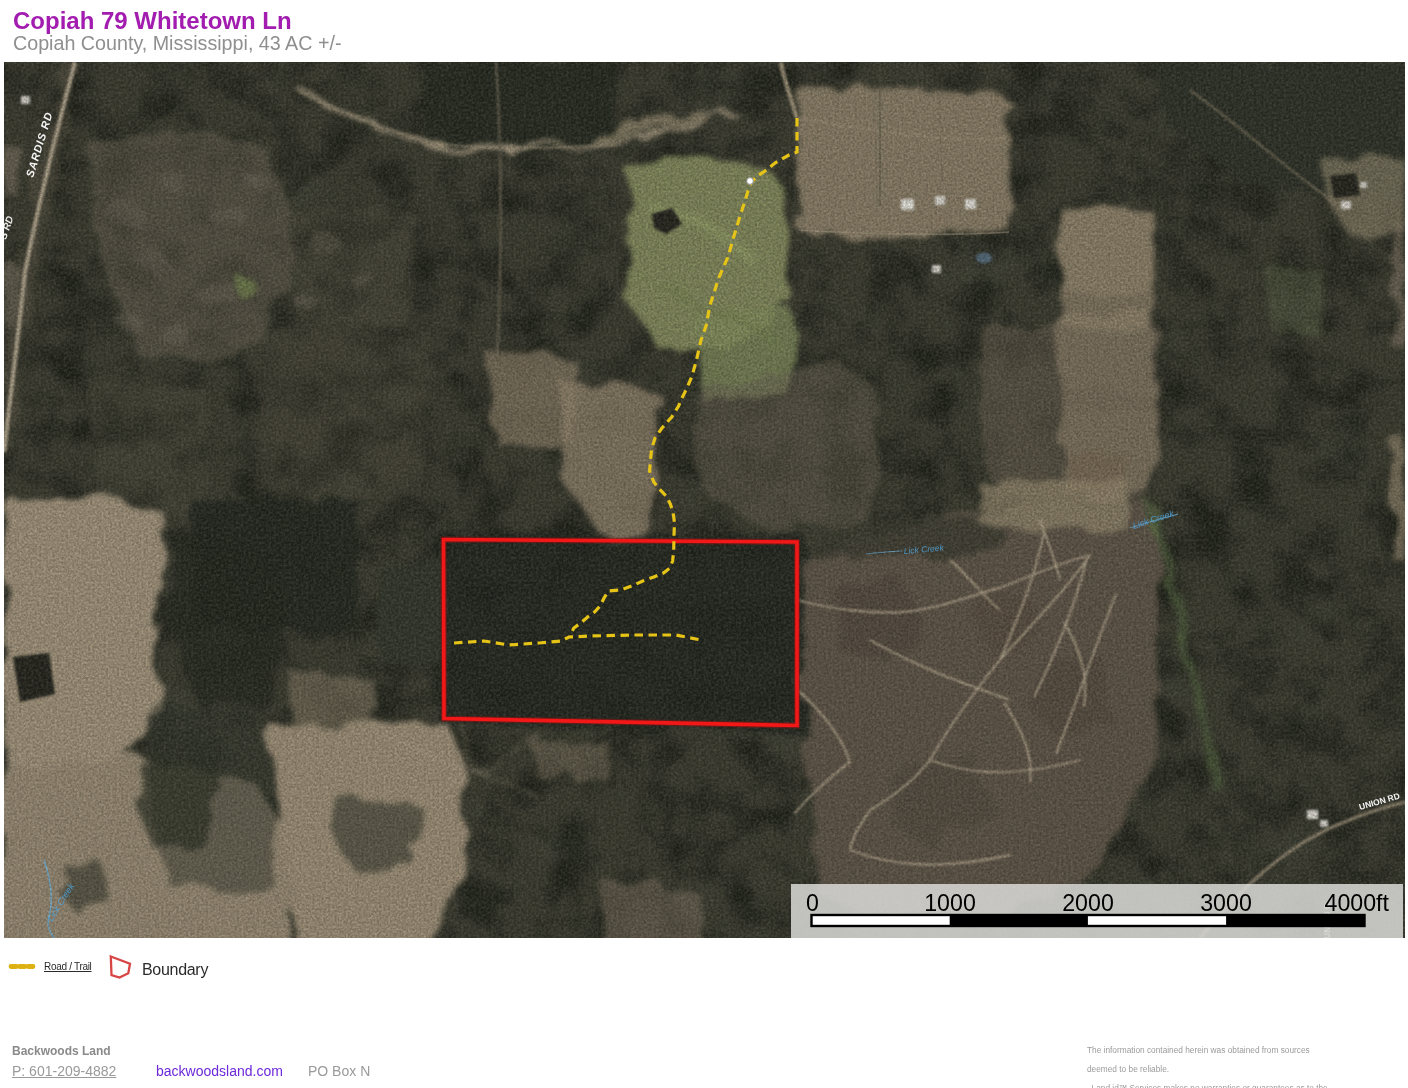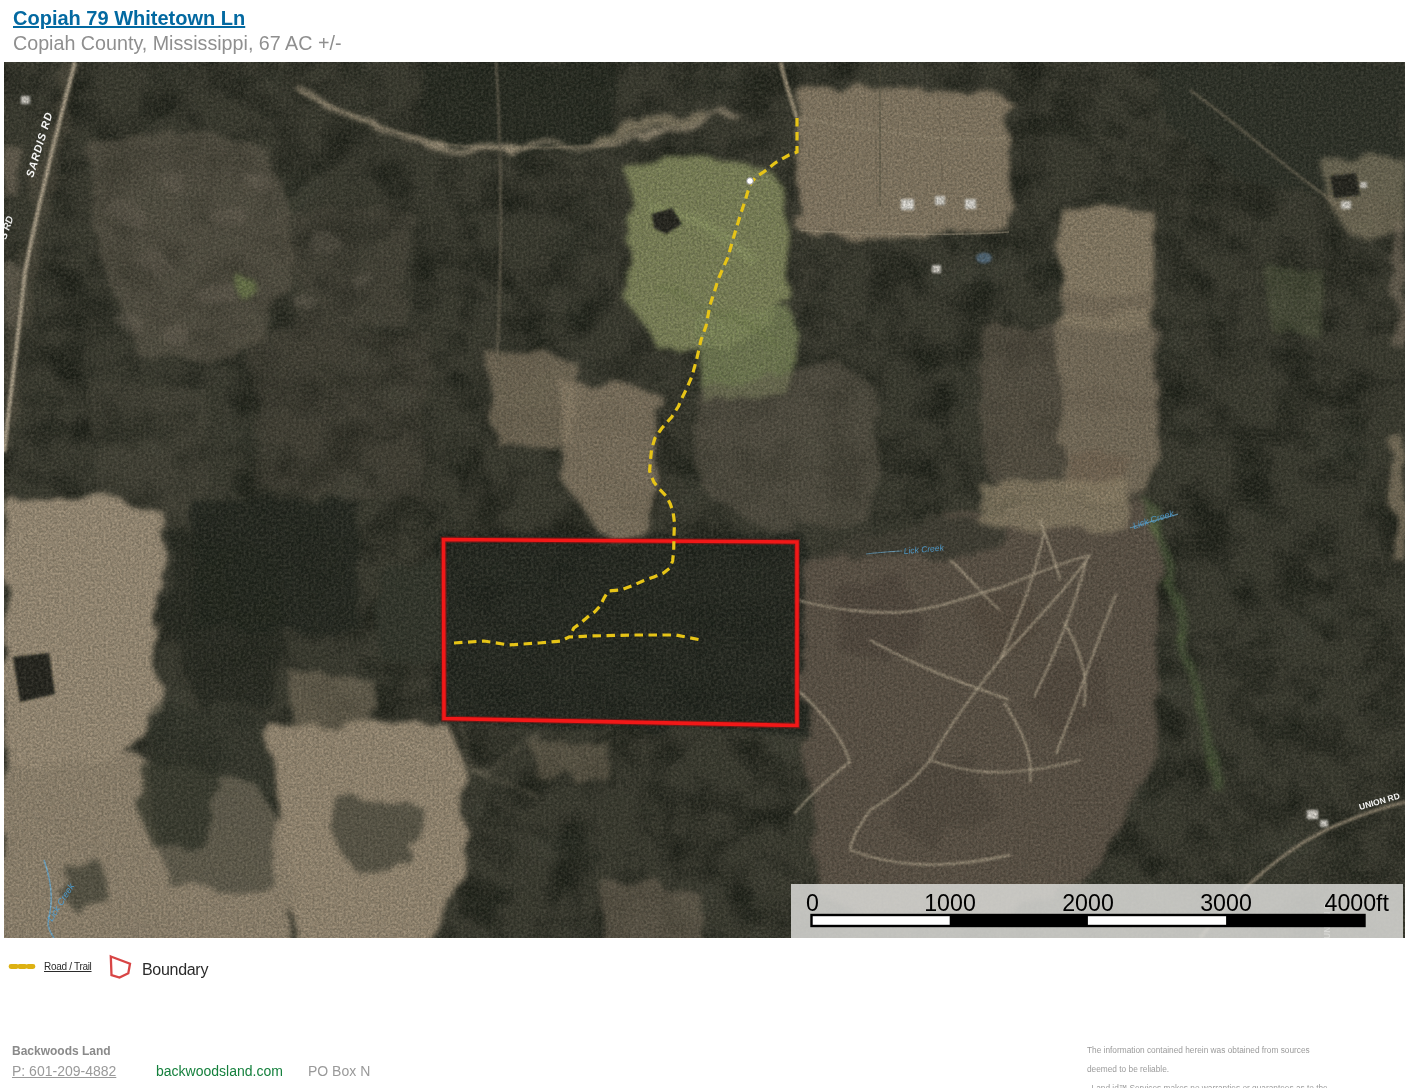--- a/index.html
+++ b/index.html
@@ -2,23 +2,23 @@
 <html><head>
 <meta charset="utf-8">
 <style>
   html,body{margin:0;padding:0;background:#fff;}
   body{width:1408px;height:1088px;position:relative;font-family:"Liberation Sans",sans-serif;overflow:hidden;}
   .abs{position:absolute;}
 </style>
 </head>
 <body>
 
-<div class="abs" style="left:13px;top:7px;font-size:20px;font-weight:bold;color:#0369a1;text-decoration:underline;">Copiah 79 Whitetown Ln</div>
-
-<div class="abs" style="left:13px;top:32px;font-size:19.7px;color:#8f8f8f;">Copiah County, Mississippi, 67 AC +/-</div>
+<div class="abs" style="left:13px;top:7px;font-size:24px;font-weight:bold;color:#a21caf;">Copiah 79 Whitetown Ln</div>
+
+<div class="abs" style="left:13px;top:32px;font-size:19.7px;color:#8f8f8f;">Copiah County, Mississippi, 43 AC +/-</div>
 
 <div class="abs" style="left:4px;top:62px;width:1401px;height:876px;overflow:hidden;">
 <svg width="1401" height="876" viewBox="0 0 1401 876">
 <defs>
   <filter id="b6" x="-30%" y="-30%" width="160%" height="160%">
           <feGaussianBlur stdDeviation="6"></feGaussianBlur>
         </filter>
   <filter id="b3" x="-30%" y="-30%" width="160%" height="160%">
           <feGaussianBlur stdDeviation="3"></feGaussianBlur>
         </filter>
@@ -302,21 +302,21 @@
 </svg>
 
 <div class="abs" style="left:44px;top:961px;font-size:10px;letter-spacing:-0.3px;color:#2b2b2b;text-decoration:underline;">Road / Trail</div>
 
 <div class="abs" style="left:142px;top:961px;font-size:16px;letter-spacing:-0.3px;color:#2b2b2b;">Boundary</div>
 
 <div class="abs" style="left:12px;top:1044px;font-size:12px;font-weight:bold;color:#8a8a8a;">Backwoods Land</div>
 
 <div class="abs" style="left:12px;top:1063px;font-size:14px;color:#9a9a9a;text-decoration:underline;">P: 601-209-4882</div>
 
-<div class="abs" style="left:156px;top:1063px;font-size:14px;color:#15803d;">backwoodsland.com</div>
+<div class="abs" style="left:156px;top:1063px;font-size:14px;color:#6d28d9;">backwoodsland.com</div>
 
 <div class="abs" style="left:308px;top:1063px;font-size:14px;color:#9a9a9a;">PO Box N</div>
 
 <div class="abs" style="left:1103px;top:1095px;width:40px;height:36px;background:#191a1e;border-radius:10px;">
   <div class="abs" style="left:6px;top:6px;font-size:24px;font-weight:bold;color:#fff;letter-spacing:-1px;">id</div>
   <div class="abs" style="left:29px;top:24px;width:8px;height:8px;border-radius:50%;background:#cf2f5e;"></div>
 </div>
 
 <div class="abs" style="left:1087px;top:1041px;width:245px;font-size:8.3px;line-height:19px;color:#9b9b9b;">The information contained herein was obtained from sources deemed to be reliable.<br>&nbsp;&nbsp;Land id™ Services makes no warranties or guarantees as to the completeness or accuracy thereof.</div>
 

